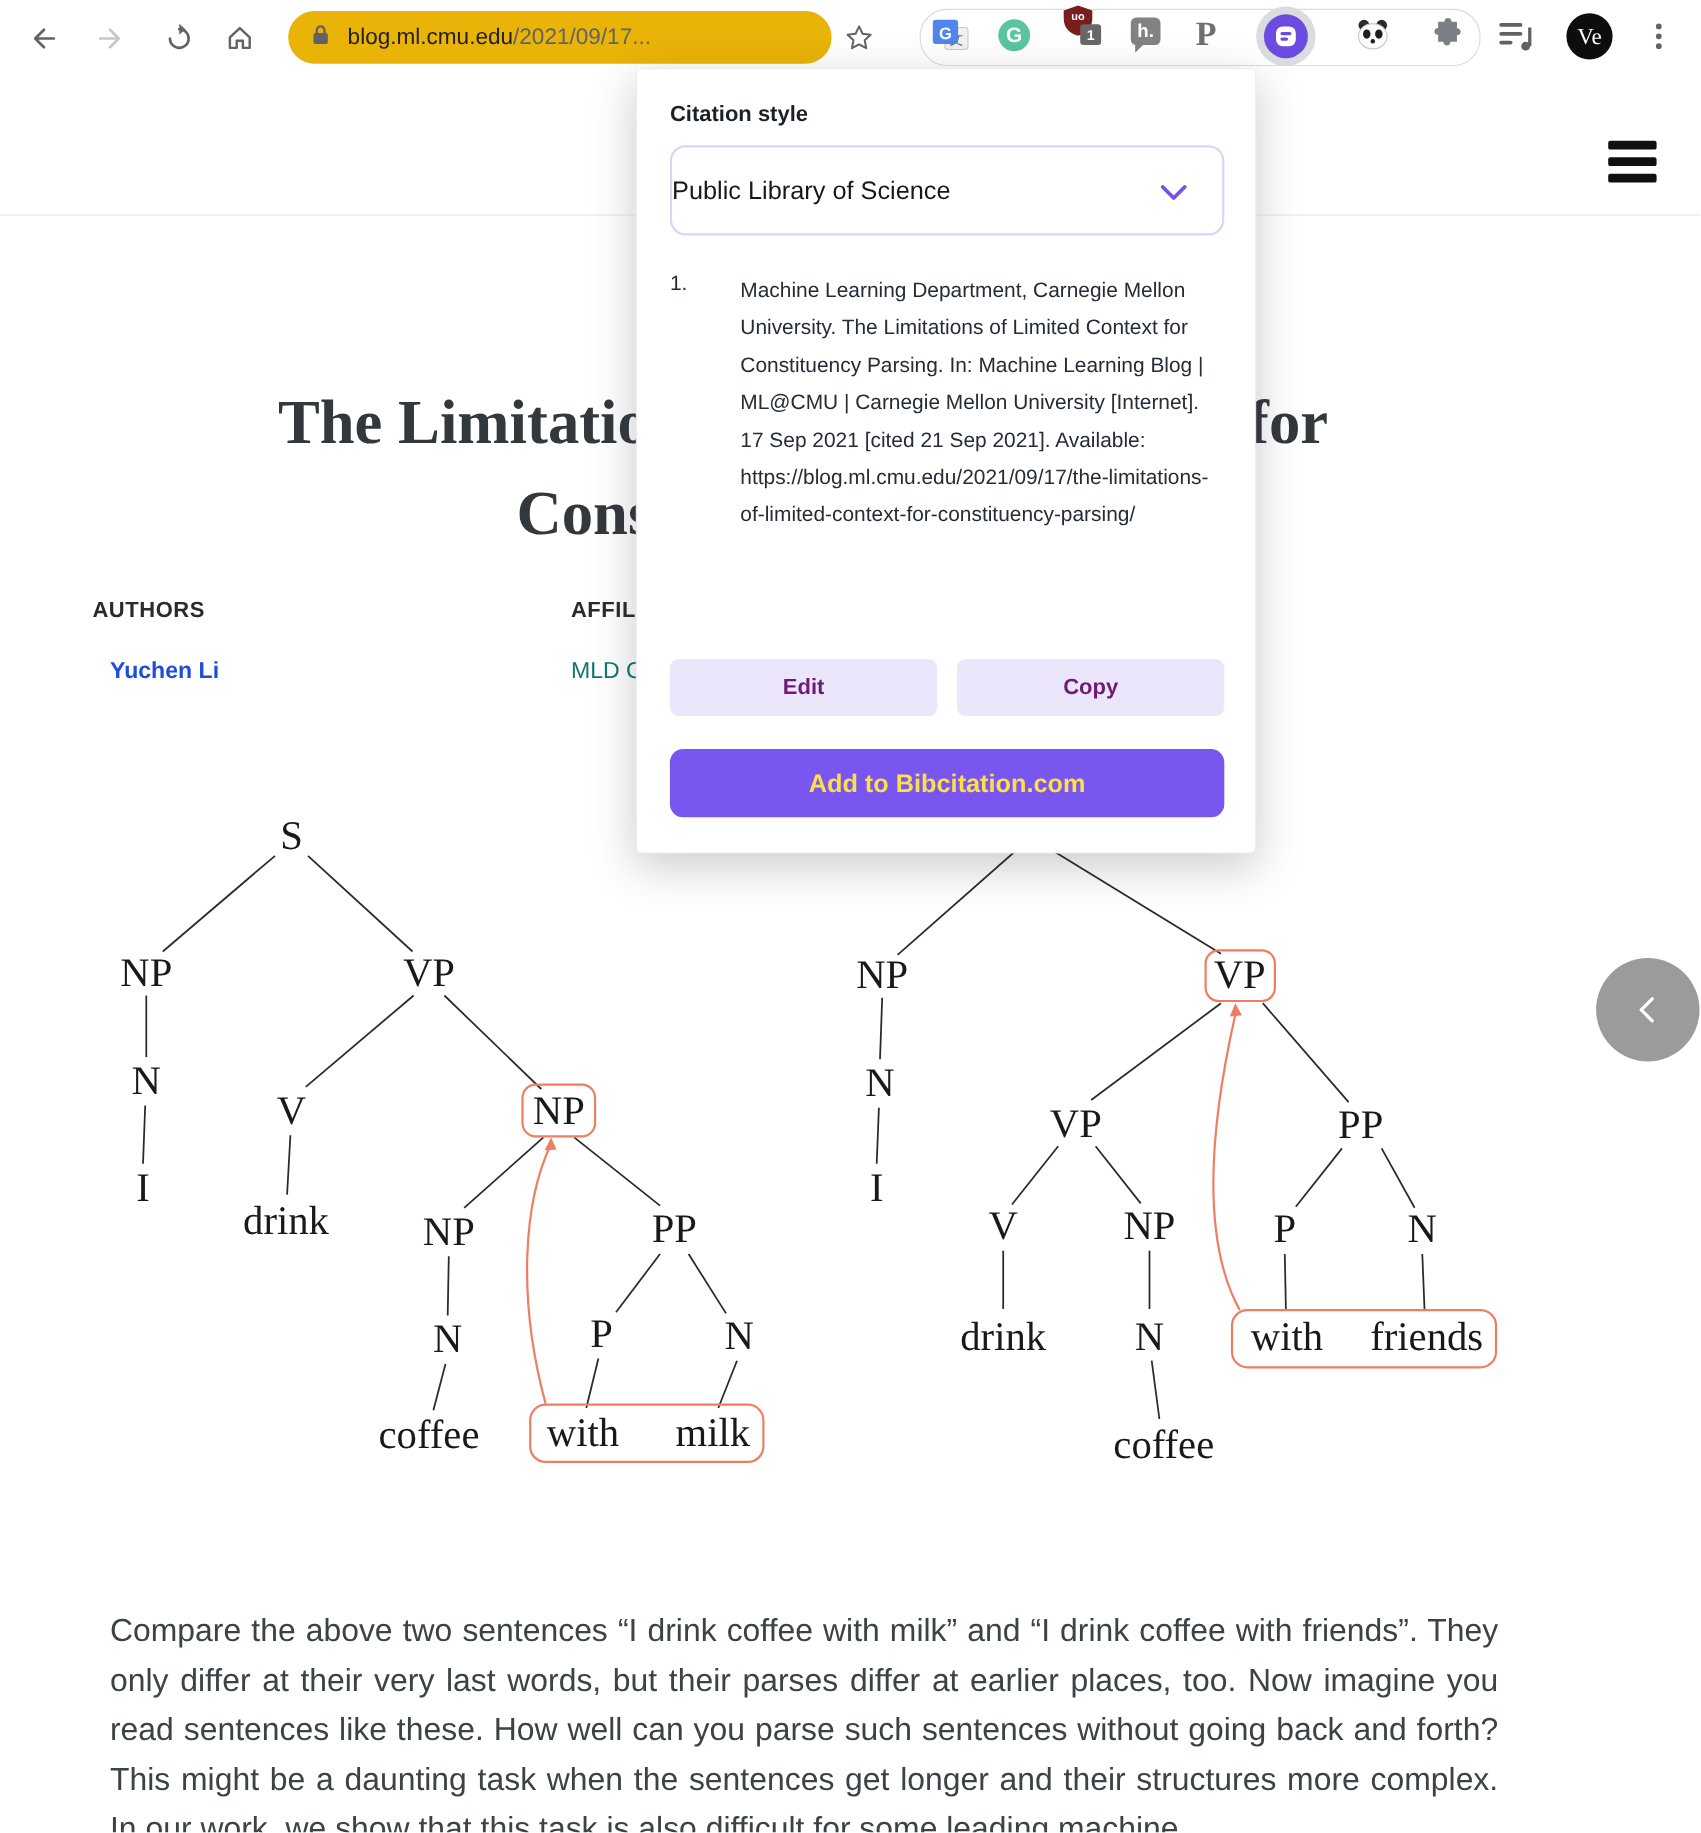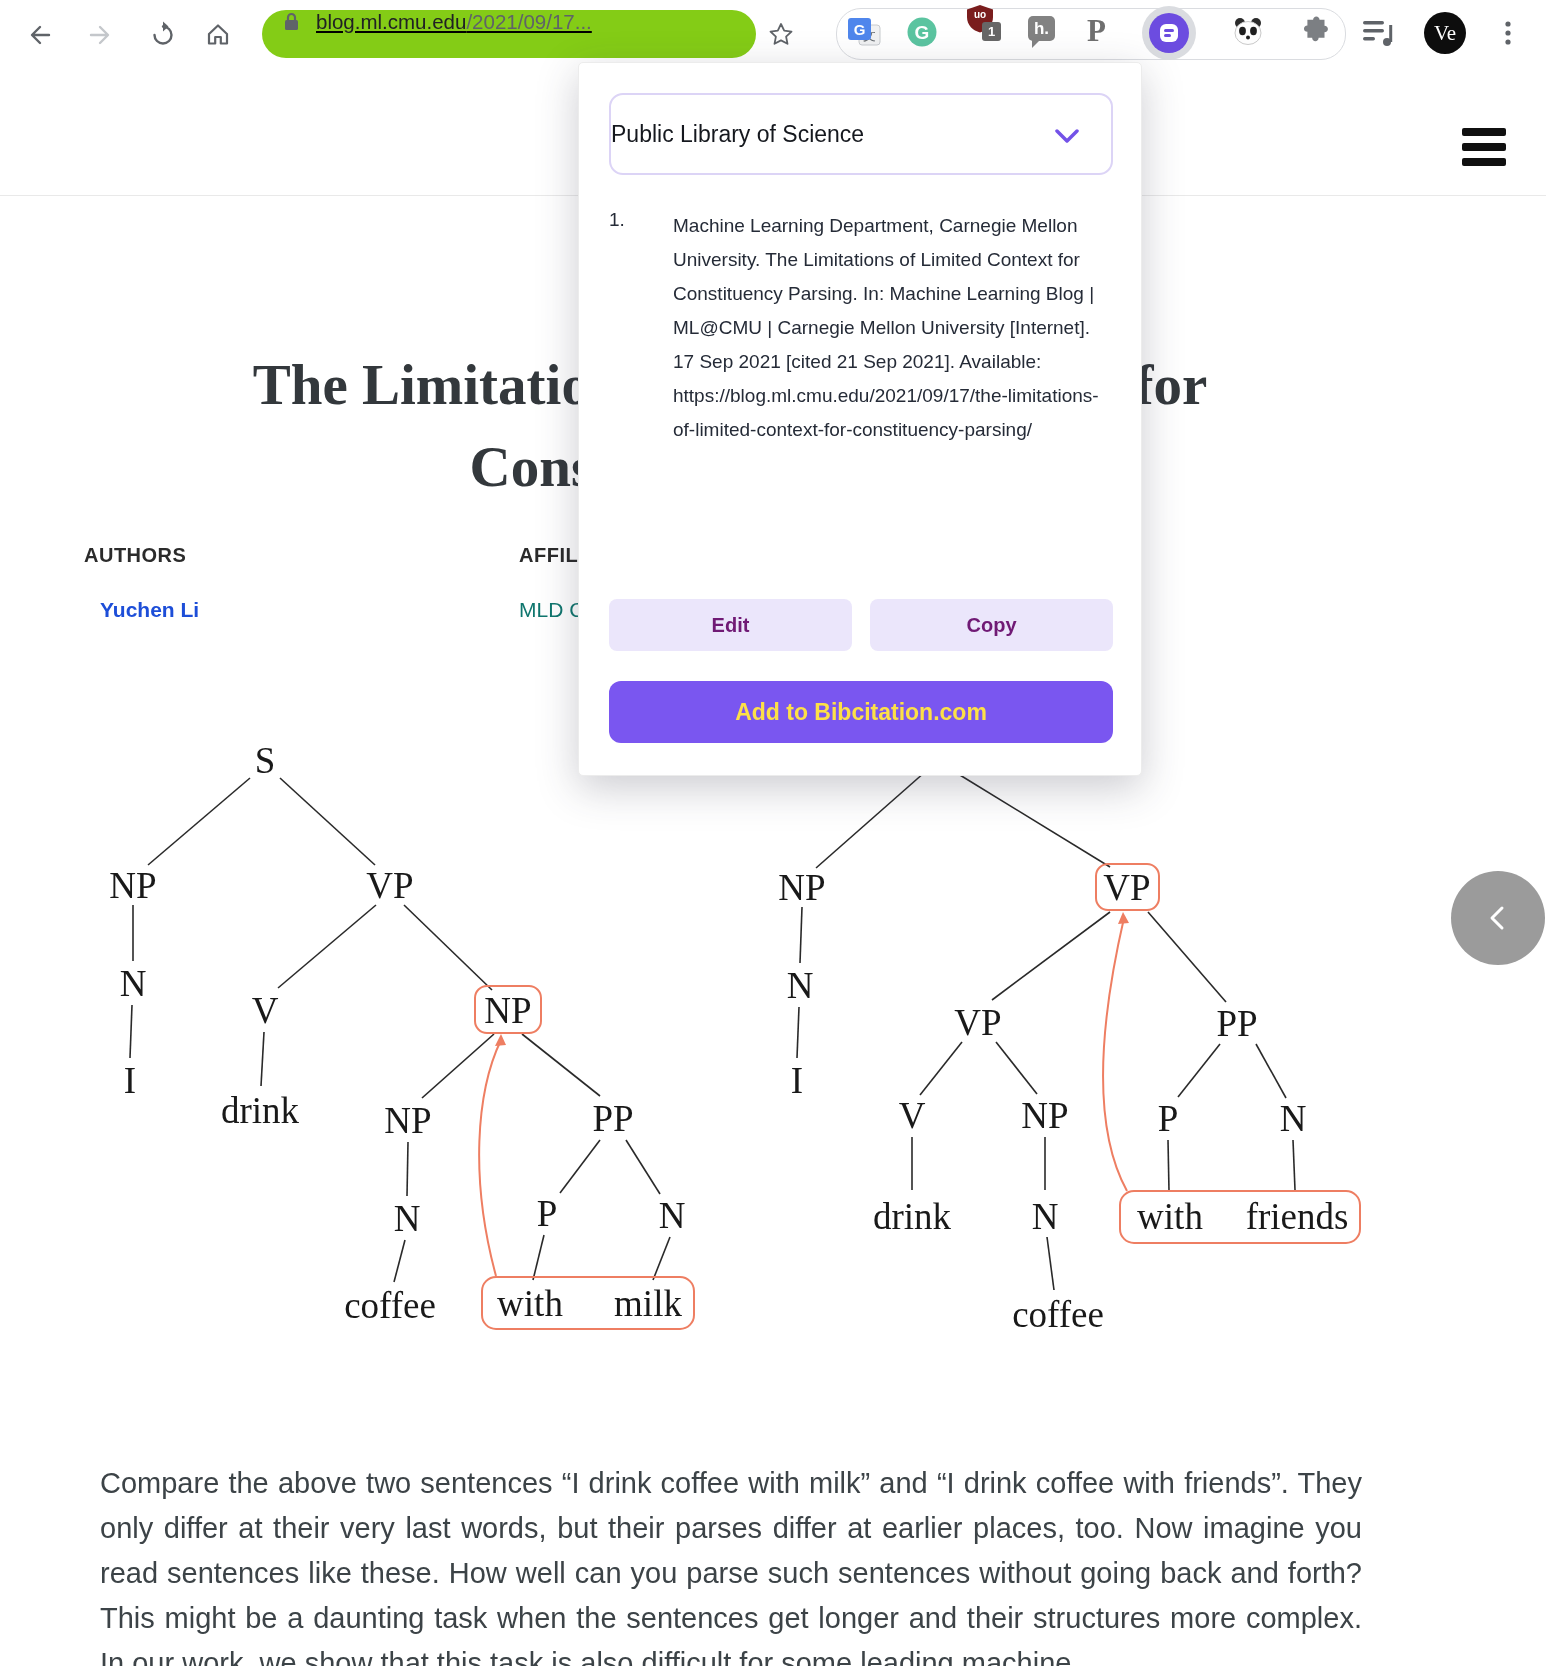--- a/index.html
+++ b/index.html
@@ -3,22 +3,22 @@
 <meta charset="utf-8">
 <style>
   html,body{margin:0;padding:0;background:#fff;}
   .screen{position:relative;width:1546px;height:1666px;background:#fff;overflow:hidden;
           font-family:"Liberation Sans",sans-serif;}
   .abs{position:absolute;}
 
   
   .toolbar{position:absolute;top:0;left:0;width:1546px;height:66px;background:#fff;z-index:30;}
   .navbtn{position:absolute;top:21px;width:28px;height:28px;cursor:pointer;}
-  .omnibox{position:absolute;left:262px;top:10px;width:494px;height:48px;background:#84cc16;
-           border-radius:24px;display:flex;padding:0 18px;box-sizing:border-box;text-decoration:underline;}
+  .omnibox{position:absolute;left:262px;top:10px;width:494px;height:48px;background:#eab308;
+           border-radius:24px;display:flex;align-items:center;padding:0 18px;box-sizing:border-box;}
   .url{font-size:20.5px;color:#202124;margin-left:14px;white-space:nowrap;}
   .url .path{color:#5f6368;}
   .extpill{position:absolute;left:836px;top:8px;width:508px;height:50px;border:1px solid #dadce0;
            border-radius:25px;}
   .exticon{position:absolute;top:14px;}
   .badge{position:absolute;left:16px;top:18px;width:19px;height:19px;background:#676767;color:#fff;
          font-size:13px;font-weight:700;text-align:center;line-height:19px;border-radius:3px;}
   .halo{position:absolute;left:1142px;top:6px;width:54px;height:54px;background:#dadce0;border-radius:50%;}
   .bib-circle{position:absolute;left:7px;top:7px;width:40px;height:40px;background:#6c4ce0;border-radius:50%;}
   .bib-card{position:absolute;left:11px;top:11px;width:18px;height:18px;background:#fff;border-radius:6px;}
@@ -300,20 +300,21 @@
     <p class="bodytext">Compare the above two sentences “I drink coffee with milk” and “I drink coffee with friends”. They only differ at their very last words, but their parses differ at earlier places, too. Now imagine you read sentences like these. How well can you parse such sentences without going back and forth? This might be a daunting task when the sentences get longer and their structures more complex. In our work, we show that this task is also difficult for some leading machine</p>
 
     <div class="scrollbtn">
       <svg width="34" height="34">
         <polyline points="21,7 11,17 21,27" fill="none" stroke="#fff" stroke-width="3" stroke-linecap="round" stroke-linejoin="round"></polyline>
       </svg>
     </div>
   </main>
 
   <aside class="popup">
+    <div class="popup-label">Citation style</div>
 
     <div class="popup-select">
       <span class="val">Public Library of Science</span>
       <svg width="24" height="15">
         <polyline points="2,2 12,12 22,2" fill="none" stroke="#7352e8" stroke-width="3.5" stroke-linecap="round" stroke-linejoin="round"></polyline>
       </svg>
     </div>
 
     <div class="citation">
       <div class="cit-num">1.</div>

